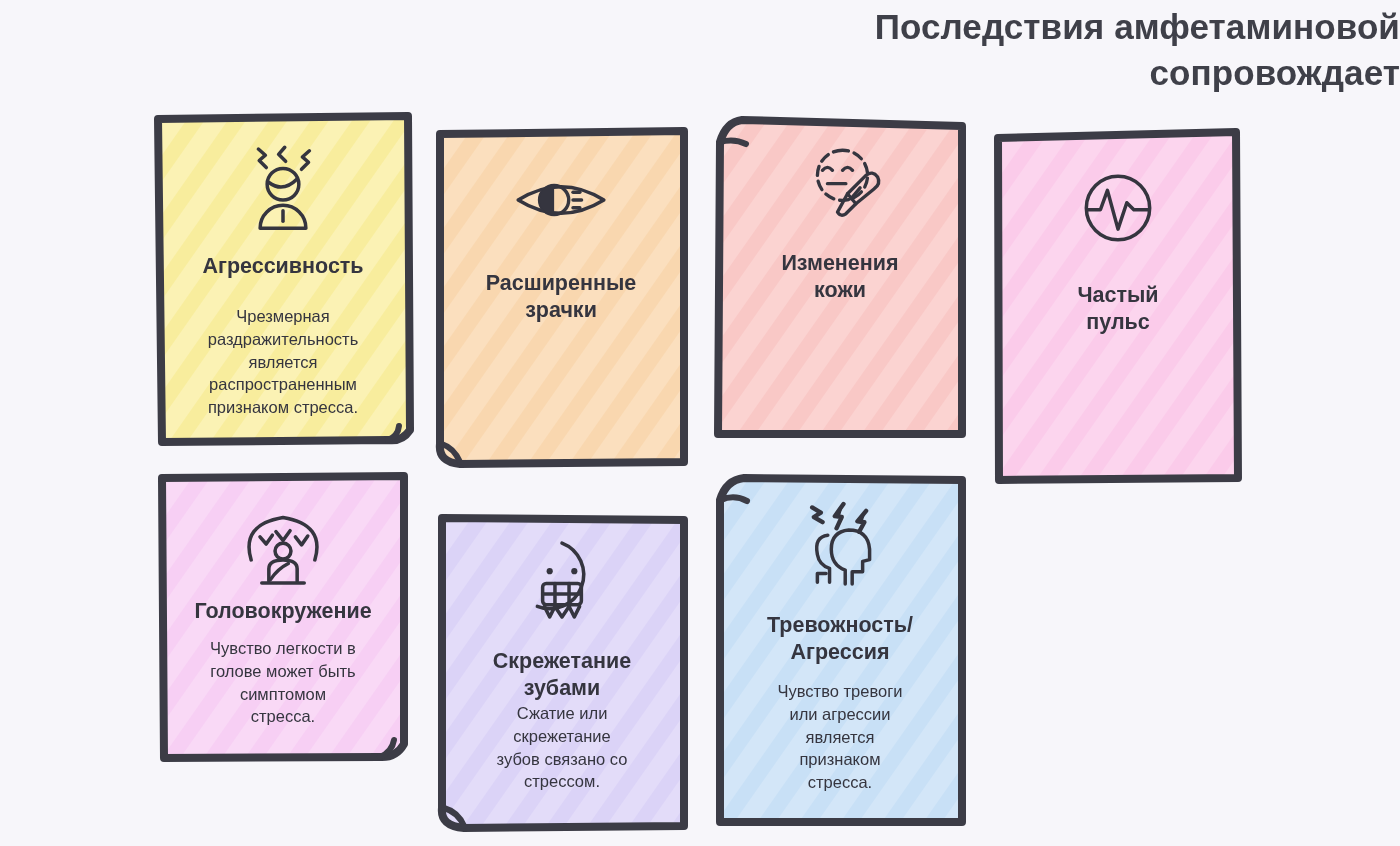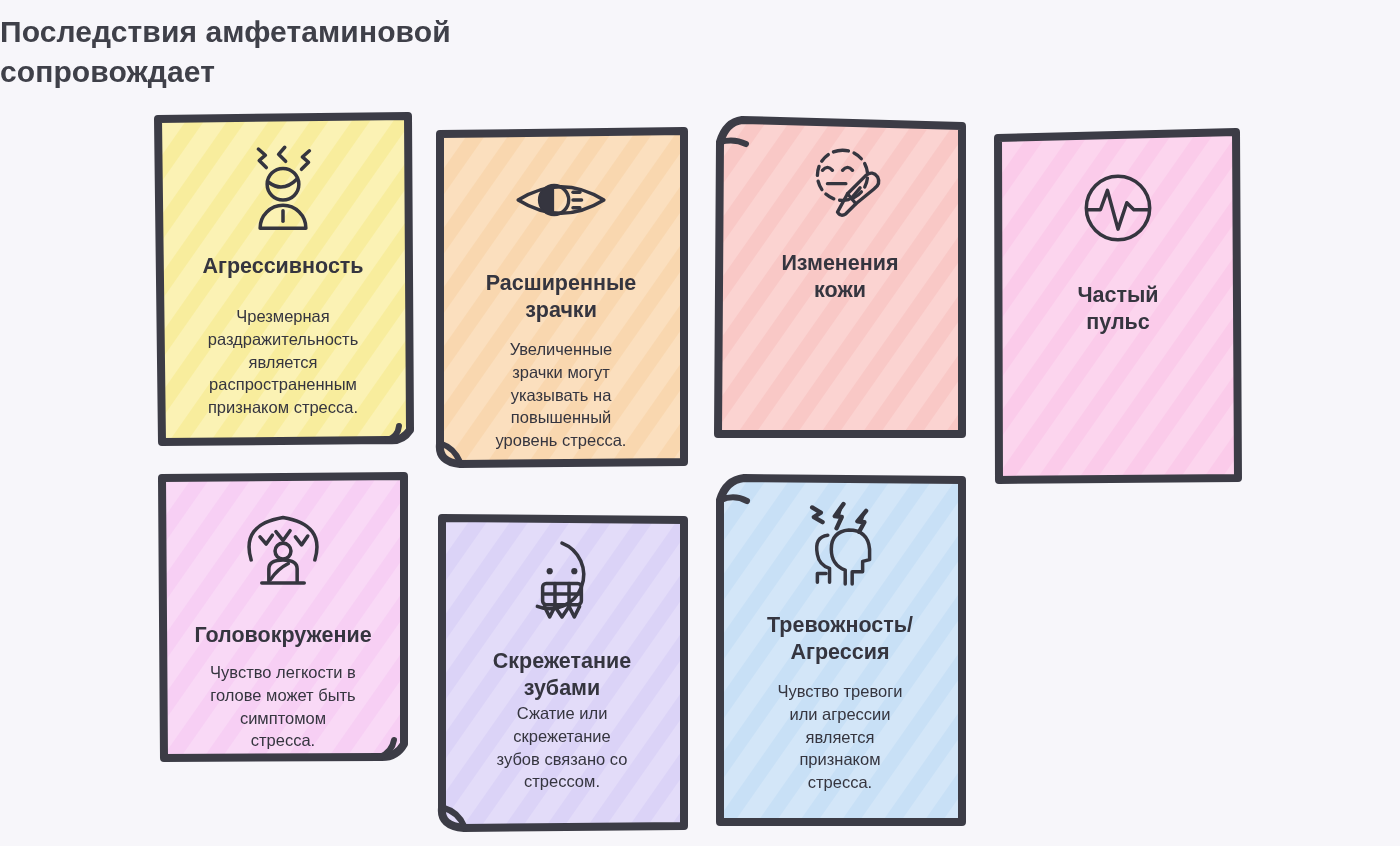--- a/index.html
+++ b/index.html
@@ -12,26 +12,26 @@
   }
 
   body {
     background: #f7f6fa;
     font-family: "Liberation Sans", sans-serif;
     color: #3a3a44;
     position: relative;
   }
 
   #page-title {
-    text-align: left;
-    font-size: 30px;
+    text-align: right;
+    font-size: 35px;
     font-weight: bold;
     line-height: 1.32;
     color: #3f4049;
-    padding-top: 12px;
+    padding-top: 4px;
     letter-spacing: 0.1px;
   }
   #page-title .t-line { display: block; }
 
   
   #board {
     position: absolute;
     left: 0;
     top: 0;
     width: 1400px;
@@ -111,21 +111,21 @@
   #card-2 h2 { margin-top: 18px; }
   #card-2 p  { margin-top: 14px; }
 
   #card-3 { left: 992px; top: 128px;  width: 252px; height: 358px; }
   #card-3 .icon-wrap { height: 100px; margin-top: 30px; }
   #card-3 h2 { margin-top: 24px; }
   #card-3 p  { margin-top: 16px; }
 
   #card-4 { left: 156px; top: 470px;  width: 254px; height: 295px; }
   #card-4 .icon-wrap { height: 108px; margin-top: 20px; }
-  #card-4 h2 { margin-top: 24px; }
+  #card-4 h2 { margin-top: 0; }
   #card-4 p  { margin-top: 12px; }
 
   #card-5 { left: 434px; top: 512px;  width: 256px; height: 322px; }
   #card-5 .icon-wrap { height: 104px; margin-top: 16px; }
   #card-5 h2 { margin-top: 16px; }
   #card-5 p  { }
 
   #card-6 { left: 712px; top: 472px;  width: 256px; height: 358px; }
   #card-6 .icon-wrap { height: 100px; margin-top: 22px; }
   #card-6 h2 { margin-top: 18px; }
@@ -199,25 +199,20 @@
           <path d="M6 33 Q56 2 106 33 Q56 64 6 33 Z"></path>
           <circle cx="48" cy="33" r="17"></circle>
           <path d="M48 16 A17 17 0 0 0 48 50 Z" fill="#35353f" stroke="none"></path>
           <path d="M70 24 L78 24" stroke-width="4"></path>
           <path d="M70 33 L80 33" stroke-width="4"></path>
           <path d="M70 42 L78 42" stroke-width="4"></path>
         </svg>
       </div>
       <h2>Расширенные
 зрачки</h2>
-      <p>Увеличенные
-зрачки могут
-указывать на
-повышенный
-уровень стресса.</p>
     </div>
   </div>
 
   <div class="card" id="card-2">
     <div class="paper">
       <svg viewBox="0 0 256 326" preserveAspectRatio="none">
         <defs>
           <pattern id="h2" width="34" height="34" patternUnits="userSpaceOnUse" patternTransform="rotate(35)">
             <rect width="34" height="34" fill="#fbd3d1"></rect>
             <rect width="15" height="34" fill="#f8bfbd" class="hatch"></rect>

